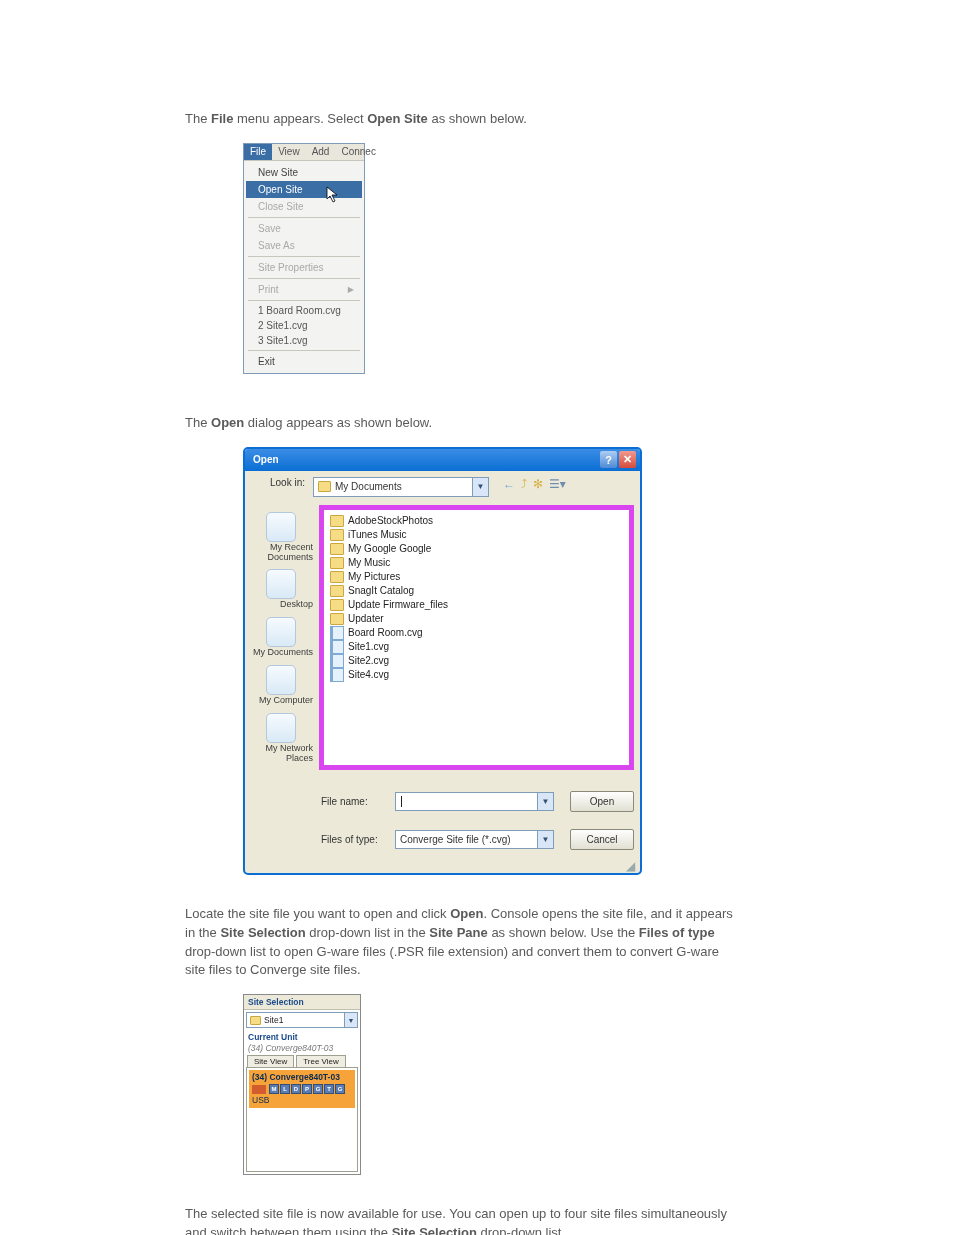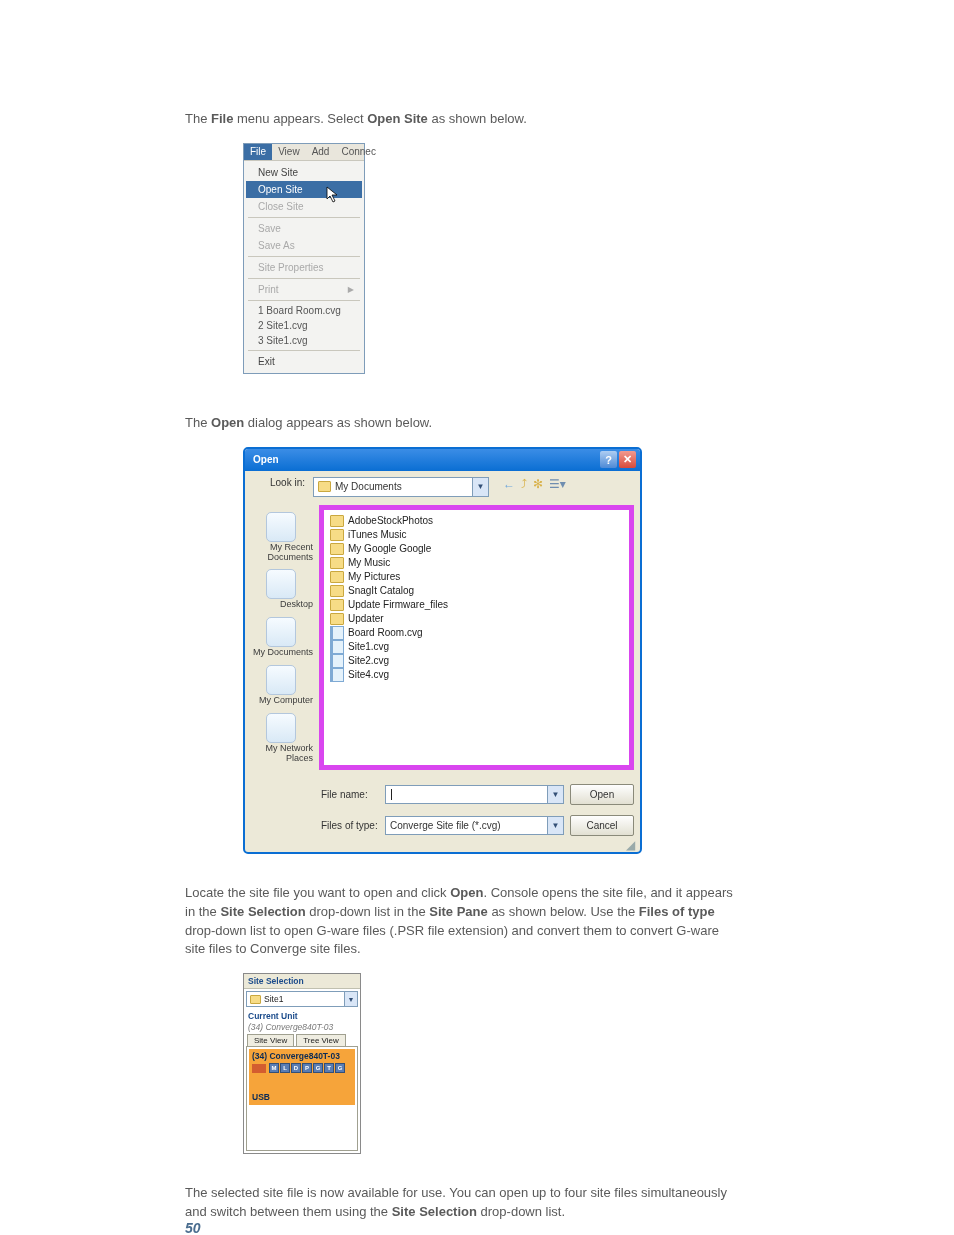--- a/index.html
+++ b/index.html
@@ -206,22 +206,22 @@
     height: 12px;
     background: #e5f2fb;
     border: 1px solid #7faad4;
     border-left: 3px solid #7faad4;
     flex-shrink: 0;
   }
   .bottom-rows { padding: 4px 6px 6px 76px; }
   .b-row {
     display: flex;
     align-items: center;
-    gap: 6px;
-    margin: 10px 0;
+    gap: 16px;
+    margin: 17px 0;
   }
   .b-row .lab { width: 58px; }
   .b-row .field {
     flex: 1;
     border: 1px solid #7f9db9;
     background: #fff;
     height: 17px;
     display: flex;
     align-items: center;
     padding: 0 4px;
@@ -333,21 +333,21 @@
     align-items: center;
   }
   .sitepane .tree .badges .bd {
     width: 8px; height: 8px;
     background: #5a7db3;
     border: 1px solid #334f78;
     font-size: 6px;
     color: #fff;
     display: flex; align-items: center; justify-content: center;
   }
-  .sitepane .usb { color: #0b2b55; font-weight: bold; margin-top: 19px; }
+  .sitepane .usb { color: #0b2b55; font-weight: normal; margin-top: 1px; }
   .folder-sm {
     width: 11px; height: 9px;
     background: #f7dc86;
     border: 1px solid #caa83f;
     border-radius: 1px;
   }
 
   .page-number {
     position: absolute;
     bottom: 40px;

